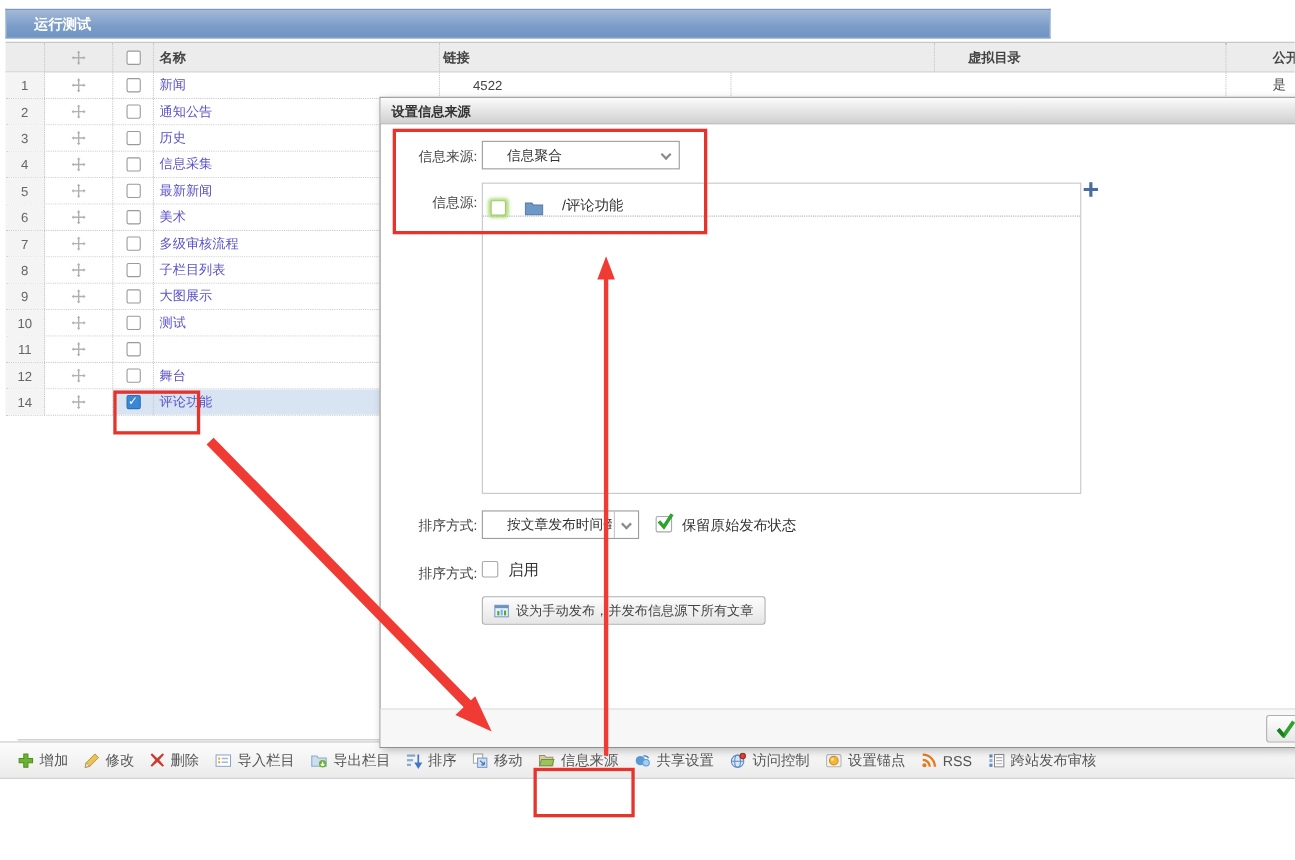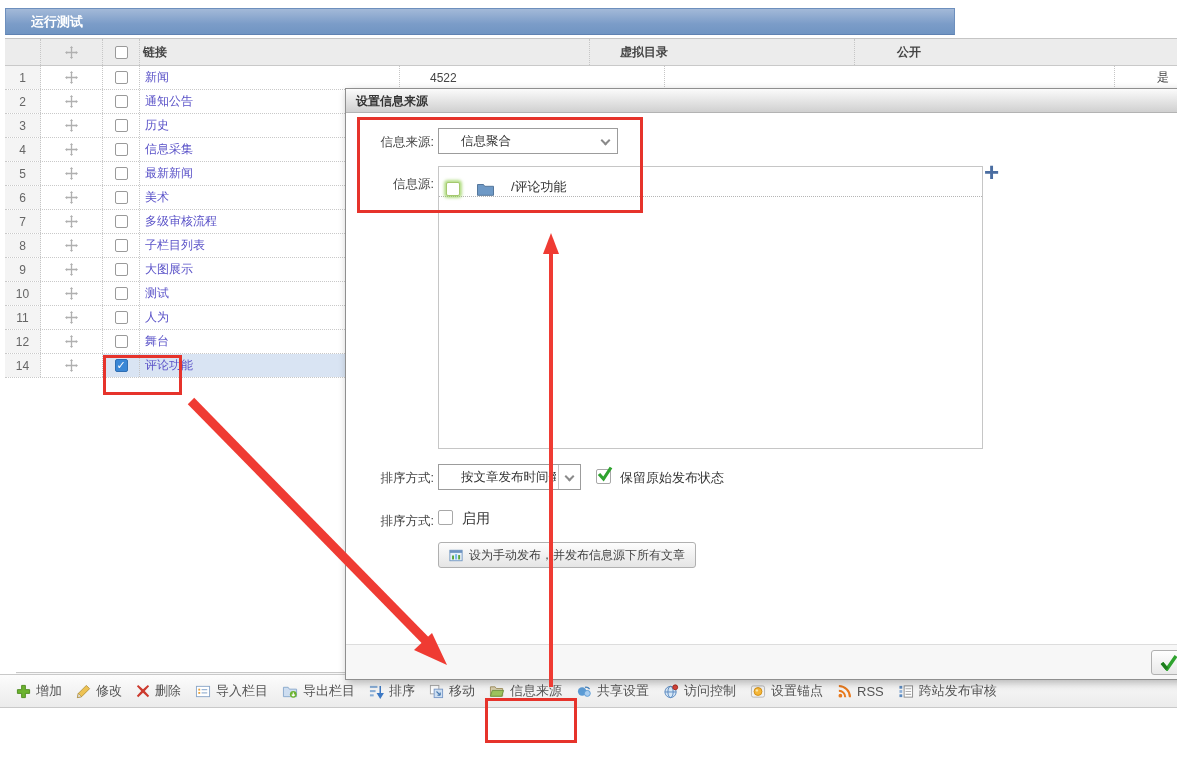--- a/index.html
+++ b/index.html
@@ -100,20 +100,21 @@
     <div class="cell c-num"></div>
     <div class="cell c-move">
       <svg width="13" height="13" viewBox="0 0 16 16">
           <path d="M8 2v12M2 8h12" stroke="#b0b0b0" stroke-width="1.6"></path>
           <path d="M8 0l2 2.6H6zM8 16l2-2.6H6zM0 8l2.6-2v4zM16 8l-2.6-2v4z" fill="#b0b0b0"></path>
         </svg>
     </div>
     <div class="cell c-cb">
         <span class="cb"></span>
       </div>
+    <div class="cell c-name">名称</div>
     <div class="cell c-link">链接</div>
     <div class="cell c-vdir">虚拟目录</div>
     <div class="cell c-pub">公开</div>
   </div>
   <div>
       <div class="trow">
     <div class="cell c-num">1</div>
     <div class="cell c-move">
       <svg width="13" height="13" viewBox="0 0 16 16">
             <path d="M8 2v12M2 8h12" stroke="#b0b0b0" stroke-width="1.6"></path>
@@ -295,23 +296,20 @@
       <div class="trow">
     <div class="cell c-num">11</div>
     <div class="cell c-move">
       <svg width="13" height="13" viewBox="0 0 16 16">
             <path d="M8 2v12M2 8h12" stroke="#b0b0b0" stroke-width="1.6"></path>
             <path d="M8 0l2 2.6H6zM8 16l2-2.6H6zM0 8l2.6-2v4zM16 8l-2.6-2v4z" fill="#b0b0b0"></path>
           </svg>
     </div>
     <div class="cell c-cb">
           <span class="cb"></span>
-        </div>
-    <div class="cell c-name">
-          <a class="rowlink">人为</a>
         </div>
     <div class="cell c-vdir"></div>
     <div class="cell c-link"></div>
     <div class="cell c-pub"></div>
   </div>
       <div class="trow">
     <div class="cell c-num">12</div>
     <div class="cell c-move">
       <svg width="13" height="13" viewBox="0 0 16 16">
             <path d="M8 2v12M2 8h12" stroke="#b0b0b0" stroke-width="1.6"></path>

